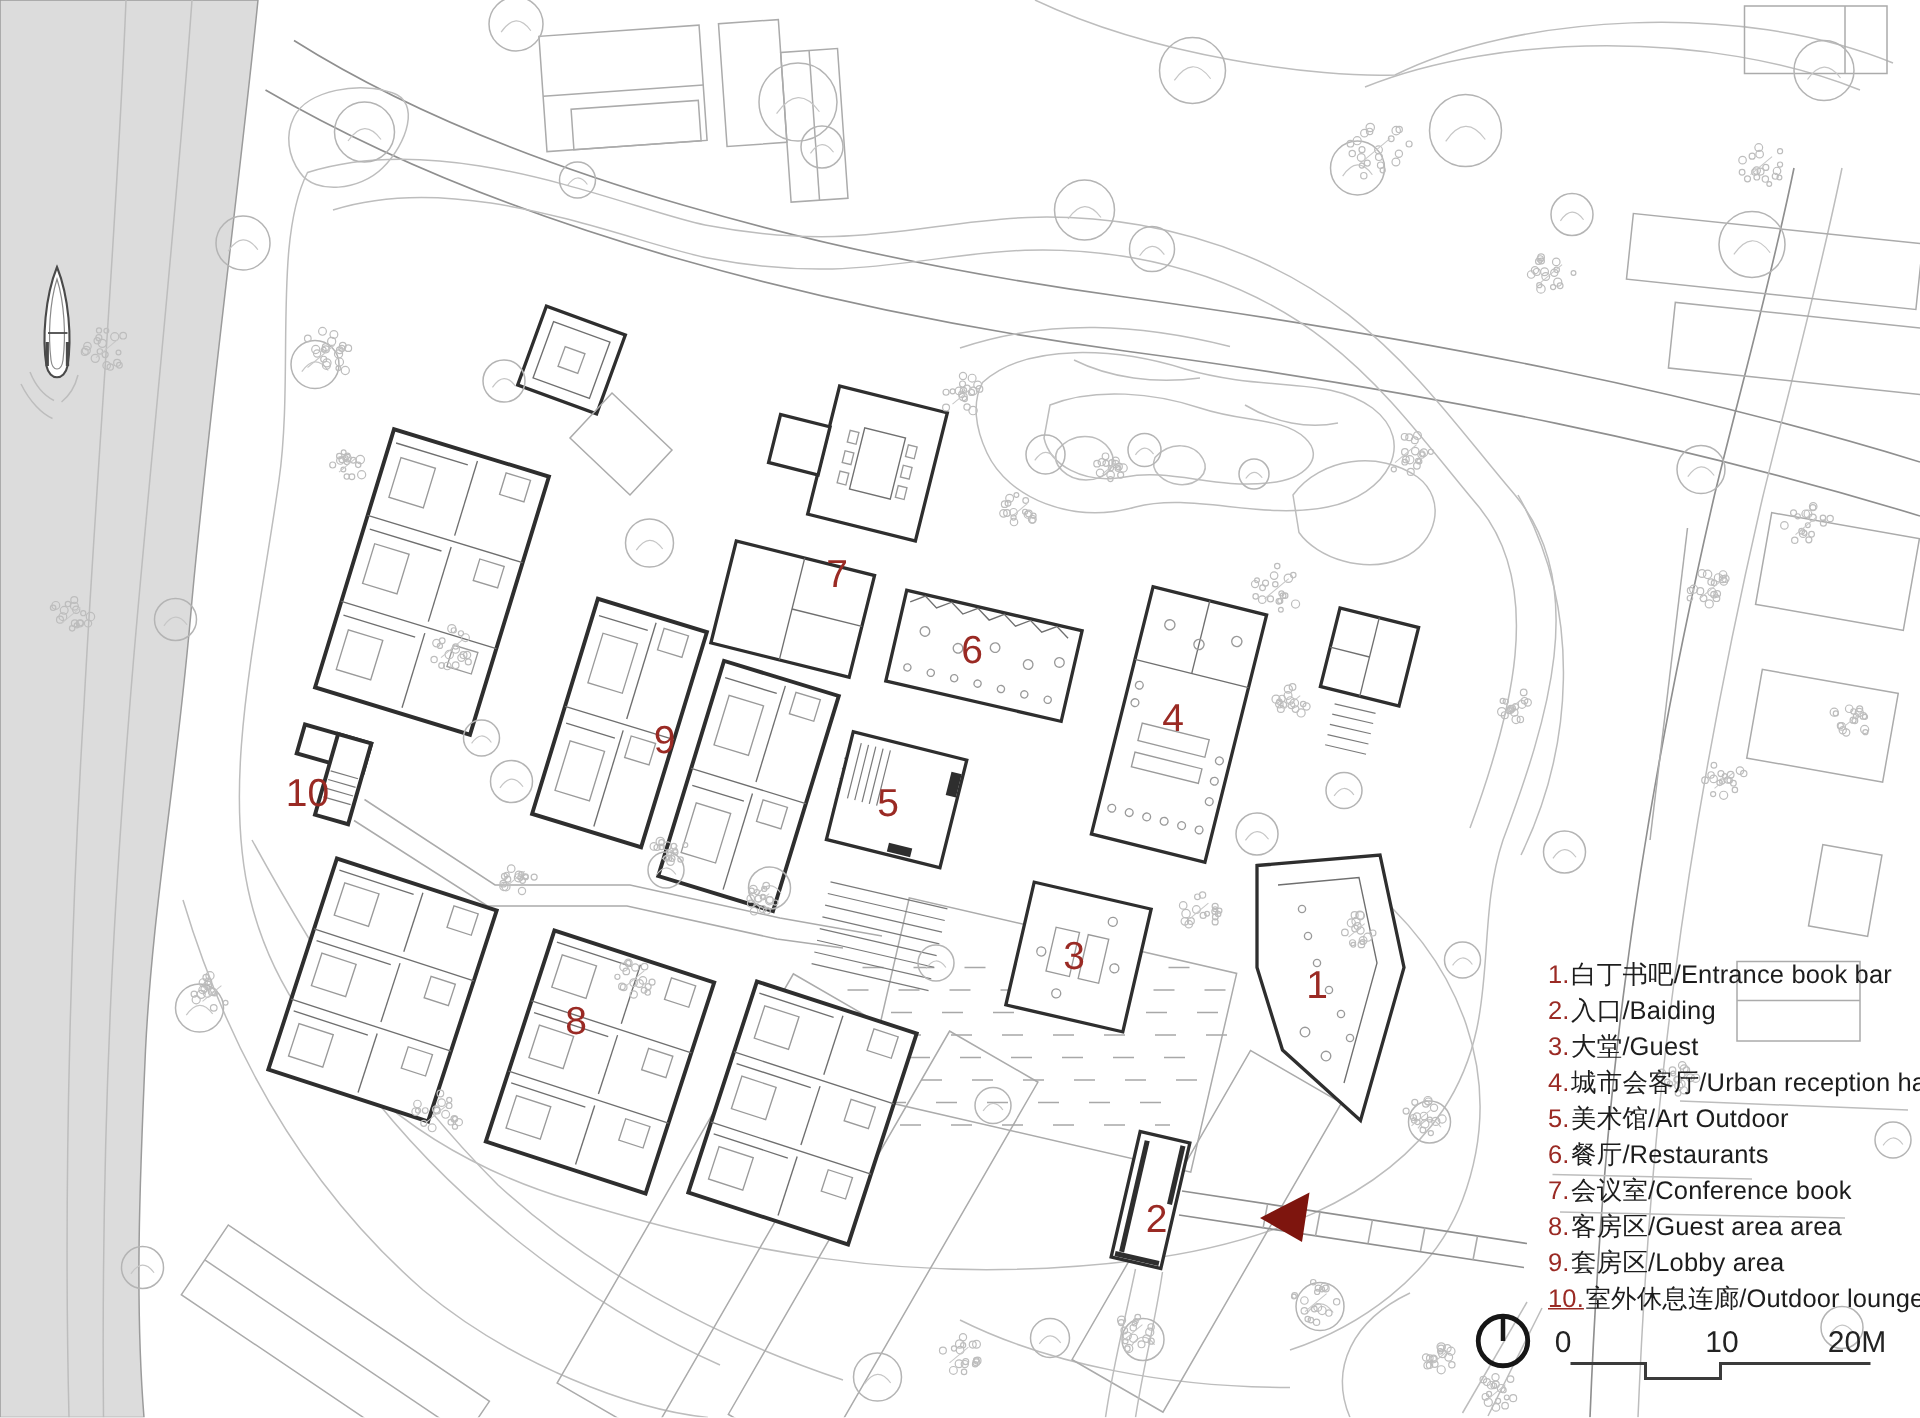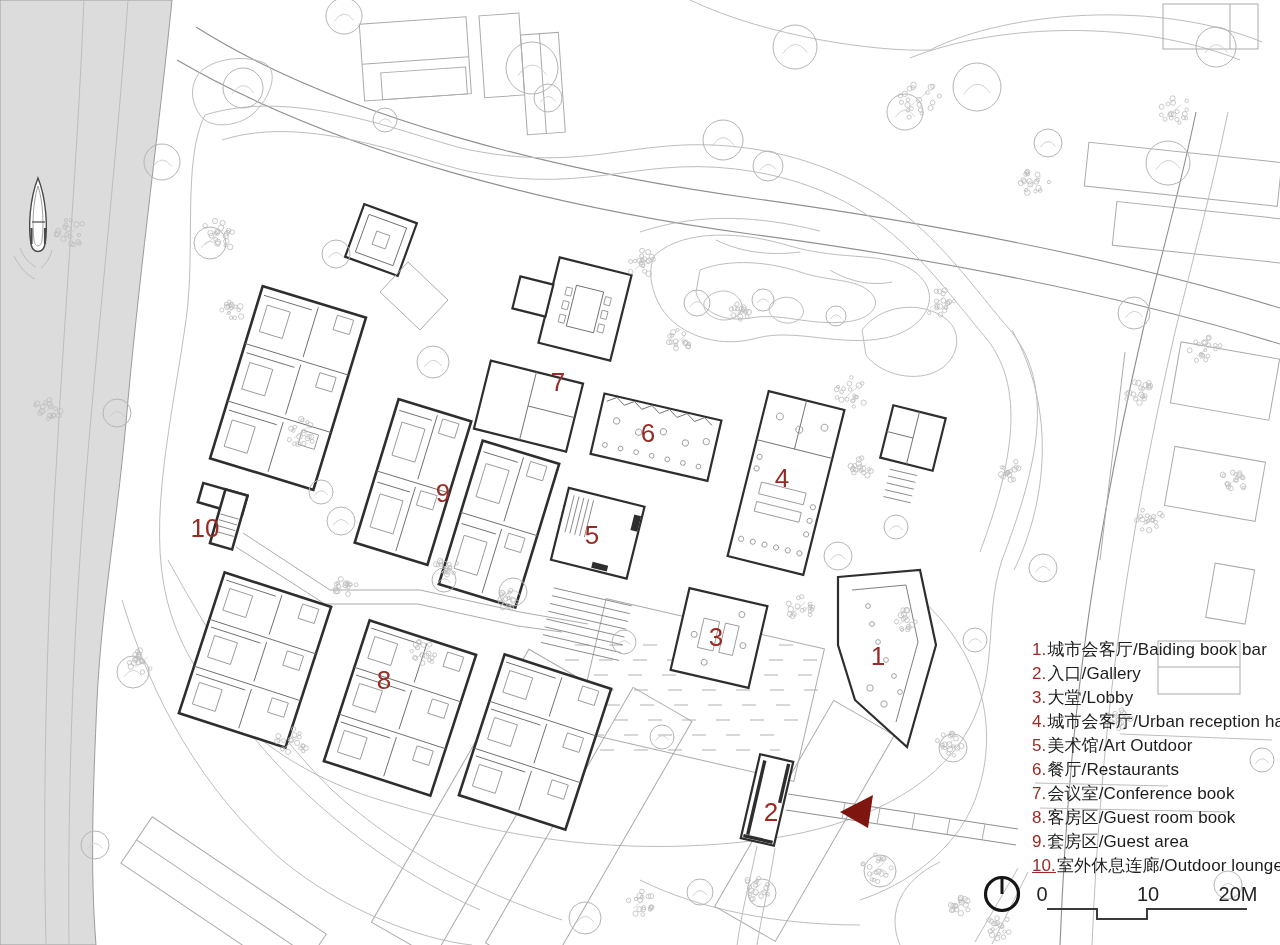--- a/index.html
+++ b/index.html
@@ -1296,52 +1296,52 @@
     <text class="scaletxt" x="1042" y="901" text-anchor="middle">0</text>
     <text class="scaletxt" x="1148" y="901" text-anchor="middle">10</text>
     <text class="scaletxt" x="1238" y="901" text-anchor="middle">20M</text>
     <path d="M1047,909 L1097,909 L1097,919 L1147,919 L1147,909 L1247,909" fill="none" stroke="#3b3b3b" stroke-width="2"></path>
   </g>
 </svg>
 
   <div class="legend">
     <div class="lg-row">
         <span class="lg-num" style="color: rgb(154, 42, 36);">1.</span>
-        <span>城市会客厅/Baiding book bar</span>
+        <span>白丁书吧/Entrance book bar</span>
       </div>
     <div class="lg-row">
         <span class="lg-num" style="color: rgb(154, 42, 36);">2.</span>
-        <span>入口/Gallery</span>
+        <span>入口/Baiding</span>
       </div>
     <div class="lg-row">
         <span class="lg-num" style="color: rgb(154, 42, 36);">3.</span>
-        <span>大堂/Lobby</span>
+        <span>大堂/Guest</span>
       </div>
     <div class="lg-row">
         <span class="lg-num" style="color: rgb(154, 42, 36);">4.</span>
         <span>城市会客厅/Urban reception hall</span>
       </div>
     <div class="lg-row">
         <span class="lg-num" style="color: rgb(154, 42, 36);">5.</span>
         <span>美术馆/Art Outdoor</span>
       </div>
     <div class="lg-row">
         <span class="lg-num" style="color: rgb(154, 42, 36);">6.</span>
         <span>餐厅/Restaurants</span>
       </div>
     <div class="lg-row">
         <span class="lg-num" style="color: rgb(154, 42, 36);">7.</span>
         <span>会议室/Conference book</span>
       </div>
     <div class="lg-row">
         <span class="lg-num" style="color: rgb(154, 42, 36);">8.</span>
-        <span>客房区/Guest room book</span>
+        <span>客房区/Guest area area</span>
       </div>
     <div class="lg-row">
         <span class="lg-num" style="color: rgb(154, 42, 36);">9.</span>
-        <span>套房区/Guest area</span>
+        <span>套房区/Lobby area</span>
       </div>
     <div class="lg-row">
         <span class="lg-num" style="color: rgb(154, 42, 36); text-decoration: underline;">10.</span>
         <span>室外休息连廊/Outdoor lounge</span>
       </div>
   </div>
 </div>
 
 </body></html>

